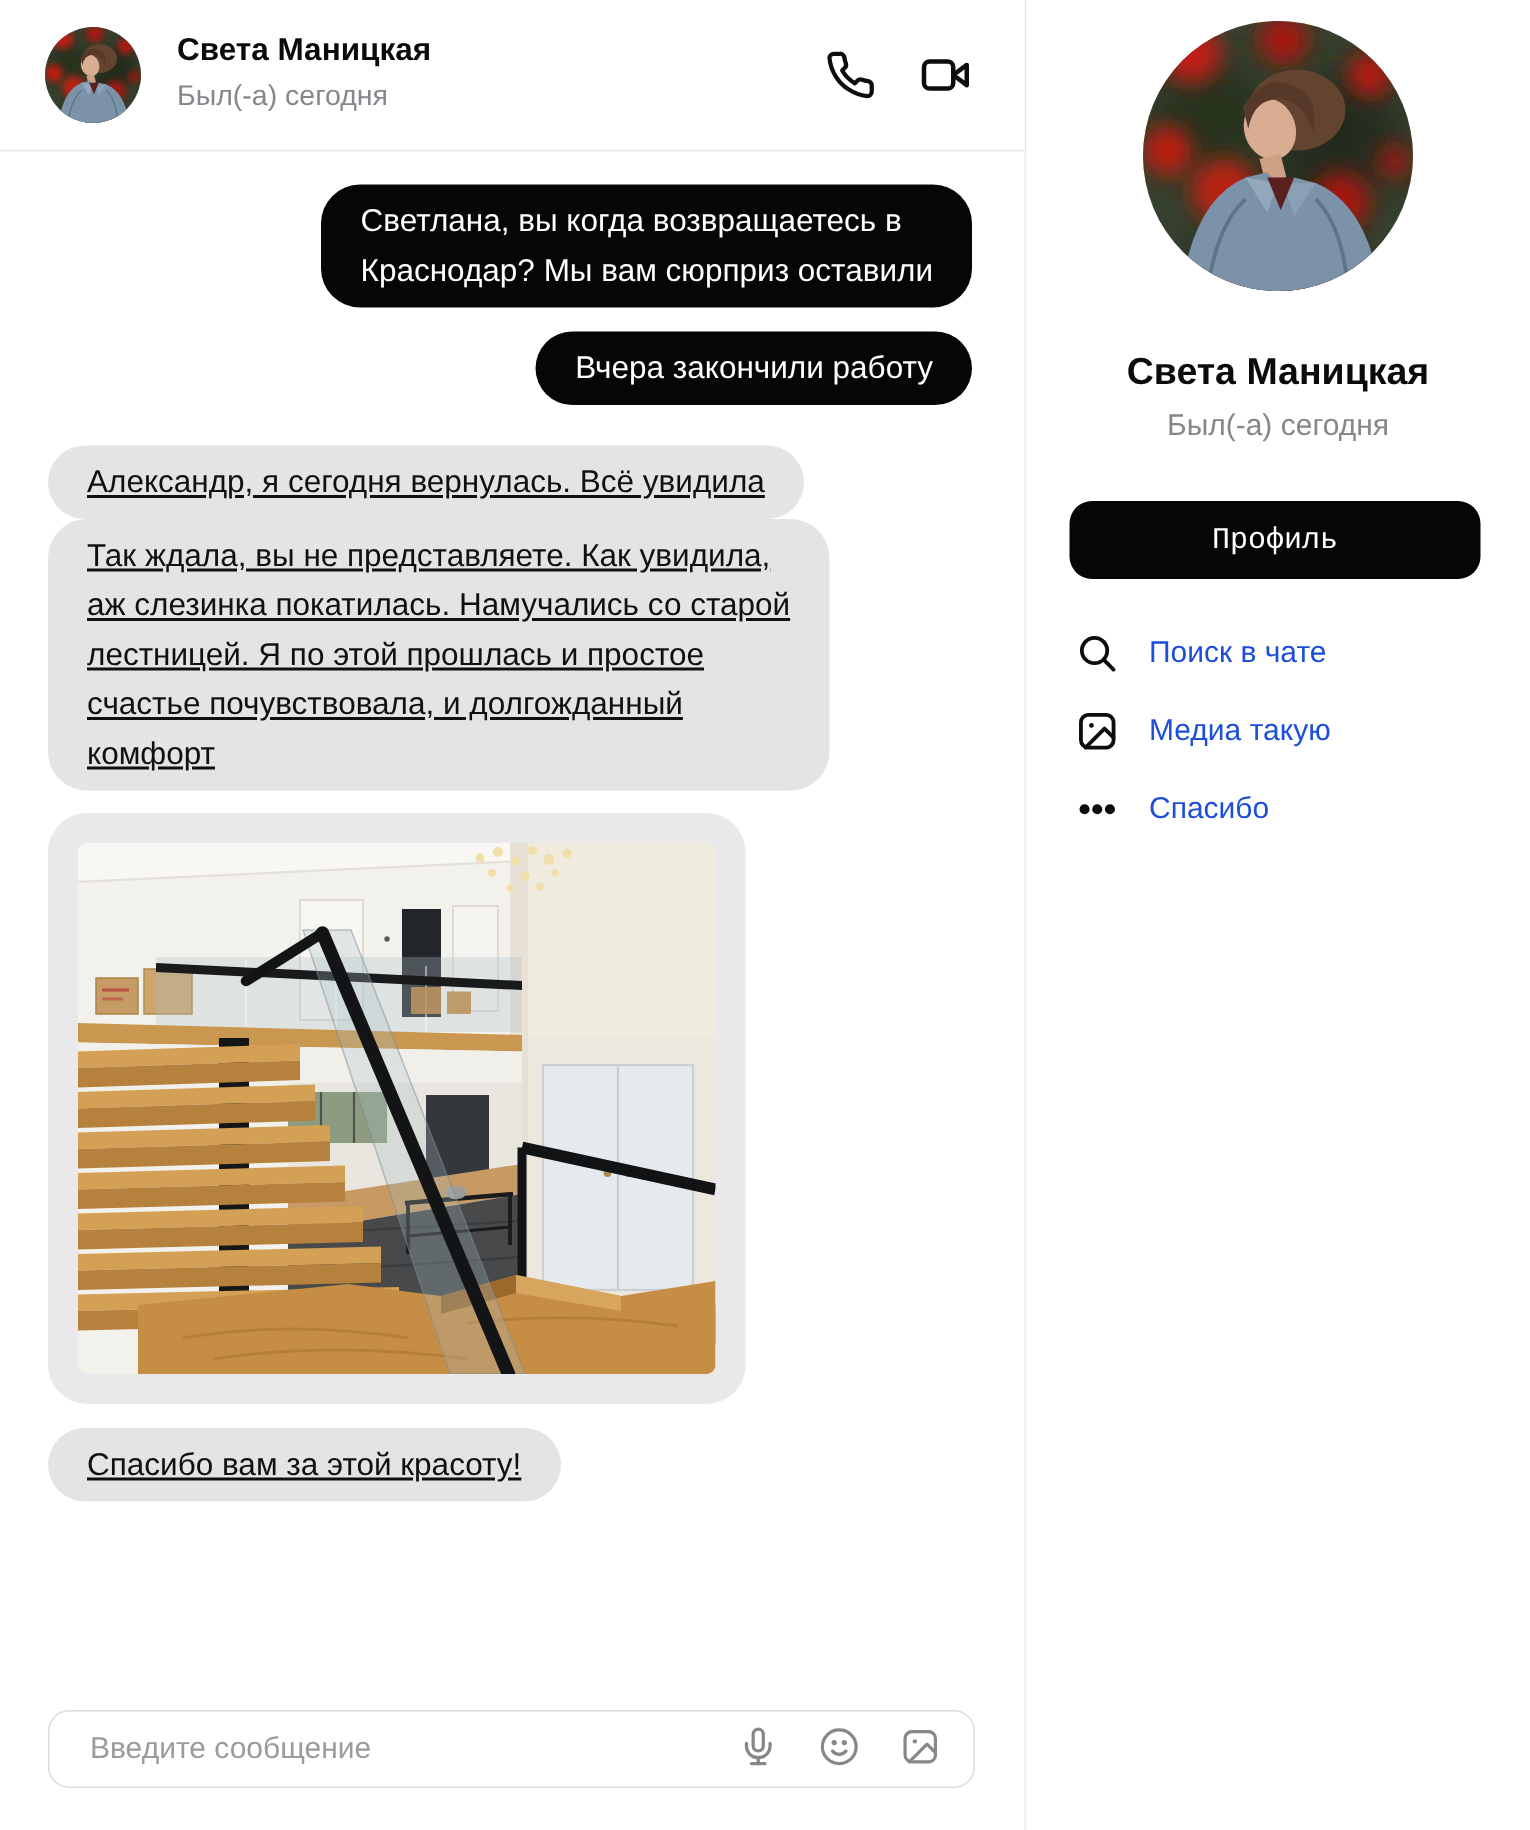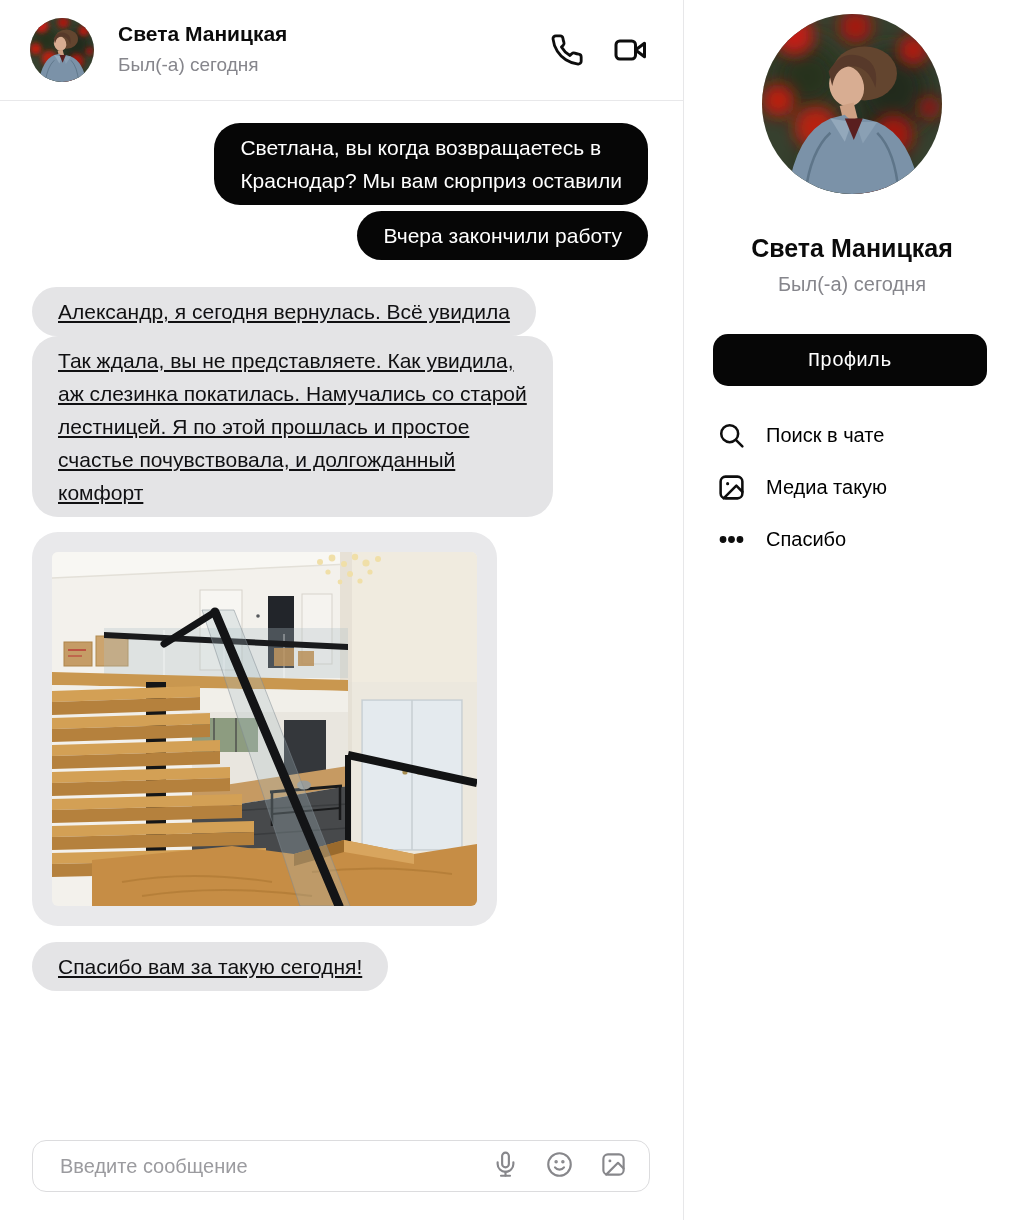--- a/index.html
+++ b/index.html
@@ -25,21 +25,21 @@
   .hdr-btn svg { stroke:#0d0d0d; }
 
   
   .messages { position:absolute; left:0; top:101px; width:683px; }
   .date-sep { text-align:center; margin-top:8px; font-size:20px; color:#8e8e93; }
   .bubble { width:fit-content; font-size:21px; line-height:33px;
     padding:8px 26px; border-radius:26px; white-space:pre-line; }
   .bubble.out { background:#060606; color:#fff; margin-left:auto; margin-right:35px; }
   .bubble.in  { background:#e4e4e6; color:#101012; margin-left:32px;text-decoration:underline; }
   .m1 { margin-top:22px; }
-  .m2 { margin-top:6px; white-space:nowrap; }
+  .m2 { margin-top:16px; white-space:nowrap; }
   .m3 { margin-top:27px; white-space:nowrap; }
   .m4 { }
   .img-bubble { margin-top:15px; margin-left:32px; width:465px; height:394px;
     background:#e9e9eb; border-radius:26px; padding:20px; cursor:pointer; }
   .img-bubble svg { display:block; width:425px; height:354px; border-radius:6px; }
   .m6 { margin-top:16px; white-space:nowrap; }
 
   
   .composer { position:absolute; left:32px; top:1140px; width:618px; height:52px;
     border:1.5px solid #dcdcde; border-radius:14px; background:#fff;
@@ -60,21 +60,21 @@
     font-size:25px; font-weight:700; color:#0b0b0b; }
   .p-status { position:absolute; left:0; top:273px; width:336px; text-align:center;
     font-size:20px; color:#86868c; }
   .profile-btn { position:absolute; left:29px; top:334px; width:274px; height:52px;
     background:#060606; color:#fff; border:none; border-radius:15px;
     font-size:20px; font-family:Liberation Mono, monospace; cursor:pointer; }
   .menu { position:absolute; left:32px; top:409px; width:290px; }
   .menu-item { display:flex; align-items:center; height:52px; cursor:pointer; }
   .menu-item .mi-icon { width:30px; display:flex; justify-content:center; }
   .menu-item .mi-icon svg { stroke:#0d0d0d; }
-  .menu-item .mi-label { margin-left:20px; font-size:20px; color:#000000; }
+  .menu-item .mi-label { margin-left:20px; font-size:20px; color:#1d4ed8; }
   .hidden-defs { position:absolute; width:0; height:0; overflow:hidden; }
 </style>
 </head>
 <body>
 
 <svg class="hidden-defs" aria-hidden="true">
   <defs>
     <filter id="blur4">
         <feGaussianBlur stdDeviation="4"></feGaussianBlur>
       </filter>
@@ -248,21 +248,21 @@
         <polygon points="292,288 362,302 362,312 292,300" fill="#d8a55e"></polygon>
         <path d="M70,330 Q140,318 220,330 M90,344 Q170,332 260,344 M260,320 Q330,312 400,322" stroke="#a9742f" stroke-width="2" fill="none" opacity="0.55"></path>
 
         <polygon points="150,58 182,58 298,354 248,354" fill="#aabec6" opacity="0.28"></polygon>
         <polygon points="150,58 182,58 298,354 248,354" fill="none" stroke="#828c94" stroke-width="1" opacity="0.5"></polygon>
         <path d="M112,92 L163,60" stroke="#131416" stroke-width="7" stroke-linecap="round"></path>
         <path d="M163,60 L287,354" stroke="#131416" stroke-width="9" stroke-linecap="round"></path>
       </svg>
     </div>
 
-    <div class="bubble in m6">Спасибо вам за такую сегодня!</div>
+    <div class="bubble in m6">Спасибо вам за этой красоту!</div>
   </div>
 
   <div class="composer">
     <input type="text" value="" placeholder="Введите сообщение" style="">
     <div class="cicons">
       <button class="cbtn">
         <span>
           <svg width="27" height="27" viewBox="0 0 24 24" fill="none" stroke-width="1.9" stroke-linecap="round" stroke-linejoin="round">
             <path d="M12 1.5a3 3 0 0 0-3 3v7a3 3 0 0 0 6 0v-7a3 3 0 0 0-3-3z"></path>
             <path d="M19 10v1.5a7 7 0 0 1-14 0V10"></path>

